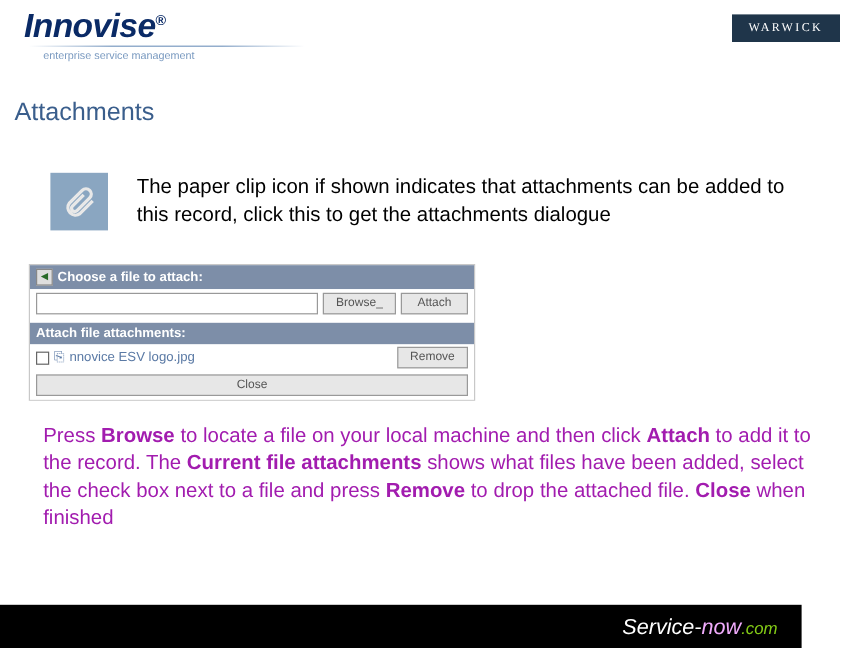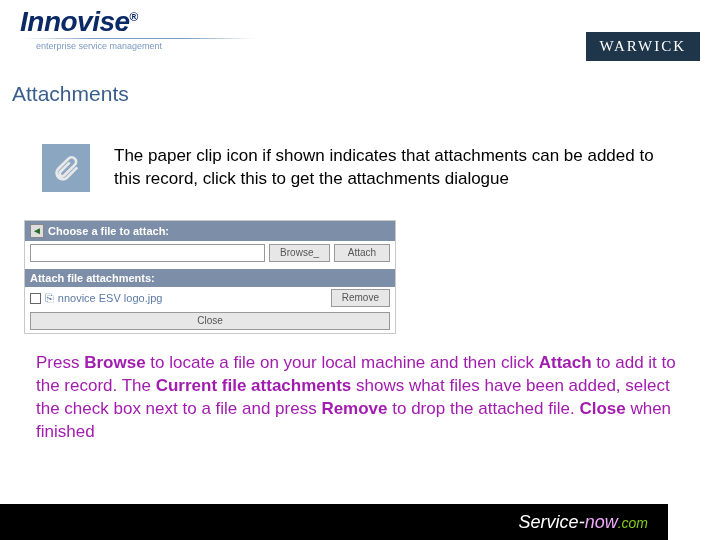--- a/index.html
+++ b/index.html
@@ -44,25 +44,25 @@
   .logo-rule {
     width: 230px;
     height: 1px;
     background: linear-gradient(to right, transparent, #7a9ac0 30%, #7a9ac0 70%, transparent);
     margin-top: 2px;
     margin-left: 4px;
   }
   .warwick {
     background: #1f354a;
     color: #fff;
-    font-size: 15px;
+    font-size: 10px;
     letter-spacing: 2px;
     padding: 6px 14px;
     font-family: Georgia, serif;
-    margin-top: 24px;
+    margin-top: 4px;
   }
   .section-title {
     font-size: 21px;
     color: #3a5e8c;
     padding: 18px 0 0 12px;
     font-weight: normal;
   }
   .intro-row {
     display: flex;
     align-items: center;

